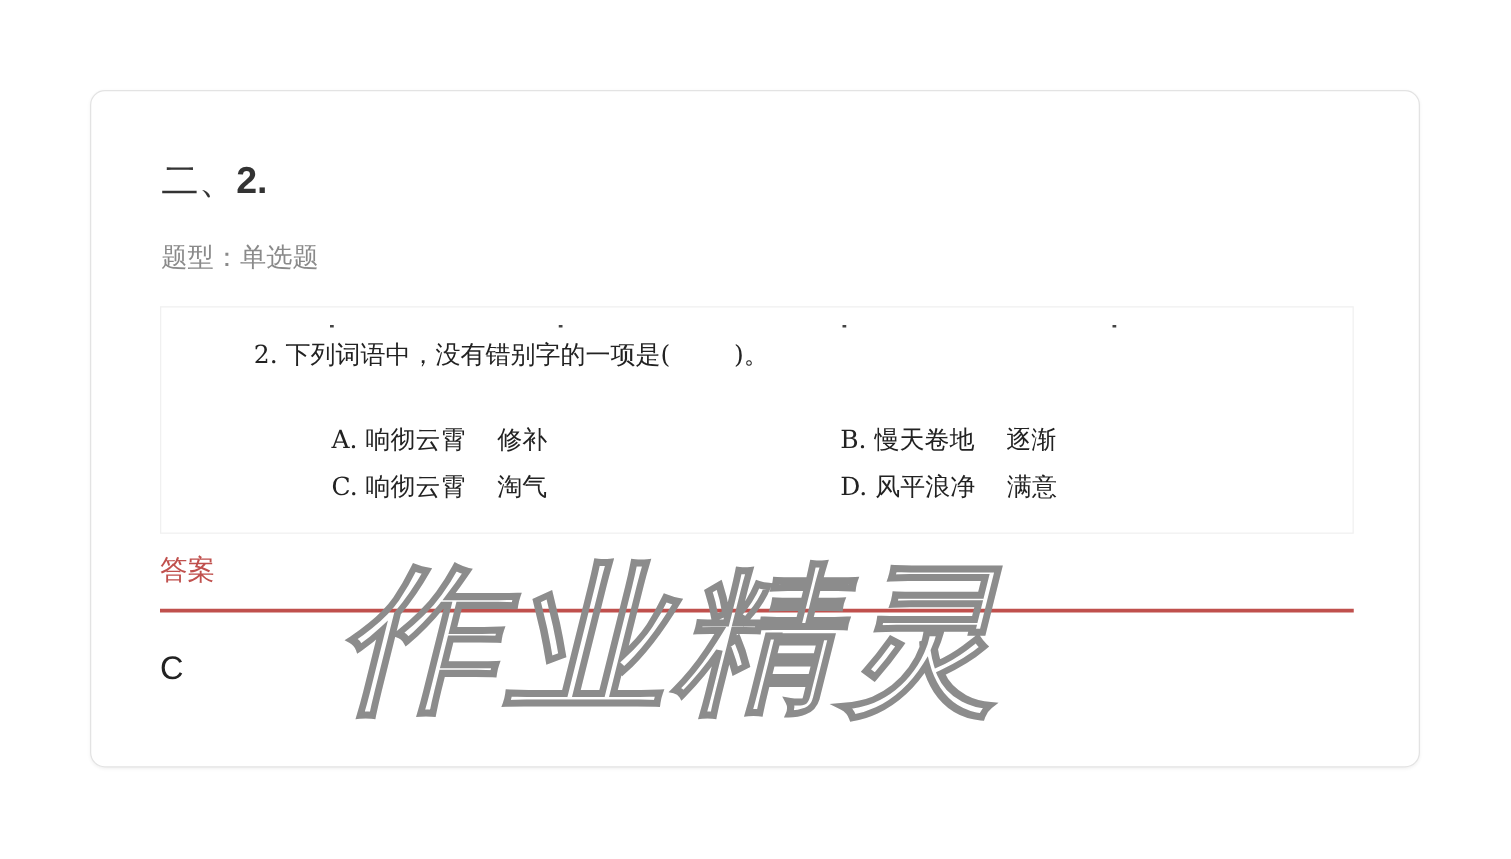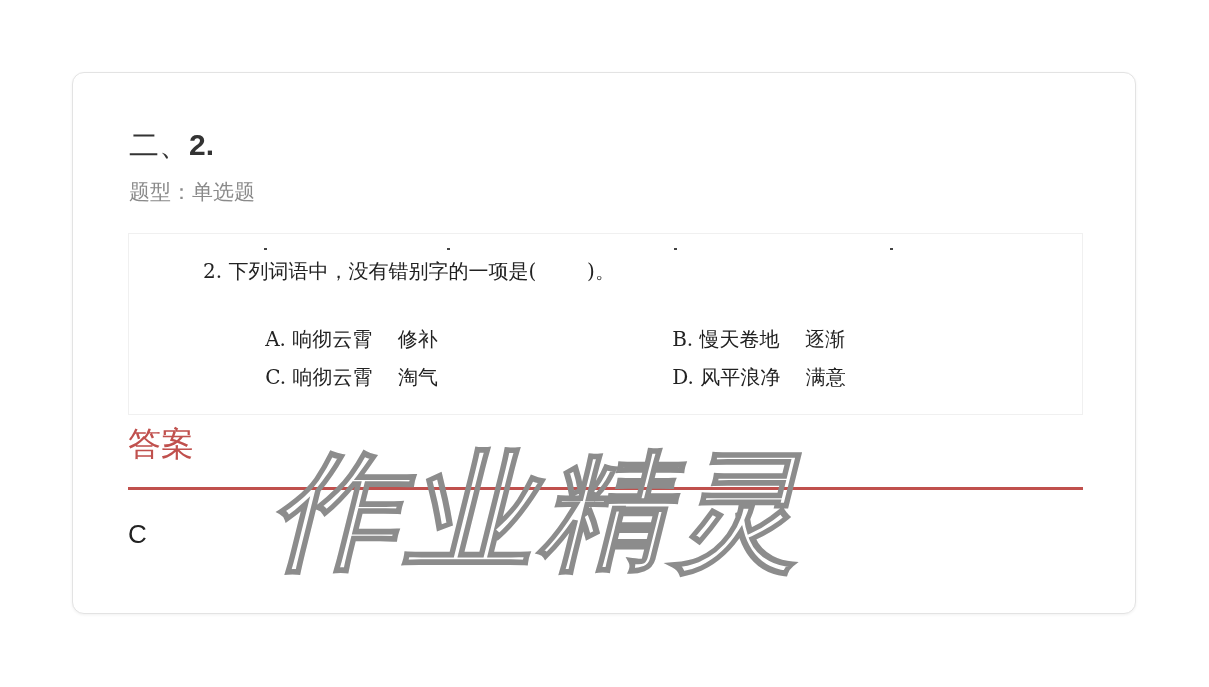--- a/index.html
+++ b/index.html
@@ -12,33 +12,33 @@
       box-sizing: border-box; border: 1px solid #e3e3e3; border-radius: 12px; background: #fff;
       box-shadow: 0 1px 3px rgba(0,0,0,0.06);
       text-decoration: underline;
     }
     .q-title {
       position: absolute; left: 56px; top: 52px; font-size: 30px; color: #333; line-height: 40px;
       font-family: "DejaVu Sans", sans-serif;
     }
     .q-title .num { font-weight: bold; font-family: "Liberation Sans", sans-serif; }
     .q-type {
-      position: absolute; left: 56px; top: 104px; font-size: 21px; color: #8a8a8a; line-height: 30px;
+      position: absolute; left: 56px; top: 118px; font-size: 21px; color: #8a8a8a; line-height: 30px;
       font-family: "DejaVu Serif", serif;
     }
     .img-box {
-      position: absolute; left: 55px; top: 160px; width: 955px; height: 182px;
+      position: absolute; left: 55px; top: 172px; width: 955px; height: 182px;
       box-sizing: border-box; border: 1px solid #f0f0f0; background: #fff;
       font-family: "DejaVu Serif", "Liberation Serif", serif; color: #222; font-size: 20px;
     }
     .img-box .tick { position: absolute; top: 14px; width: 3px; height: 2px; background: #444; }
     .stem { position: absolute; left: 74px; top: 22px; line-height: 30px; white-space: pre; }
     .opt { position: absolute; line-height: 30px; white-space: pre; }
     .answer-label {
-      position: absolute; left: 55px; top: 350px; font-size: 33px; color: #c0504d; line-height: 42px;
+      position: absolute; left: 55px; top: 363px; font-size: 22px; color: #c0504d; line-height: 42px;
       font-family: "DejaVu Serif", serif;
     }
     .answer-rule {
       position: absolute; left: 55px; top: 414px; width: 955px; height: 3px; background: #c0504d;
     }
     .answer-value {
       position: absolute; left: 55px; top: 444px; font-size: 26px; color: #222; line-height: 34px;
       font-family: "Liberation Sans", sans-serif;
     }
     .watermark {

